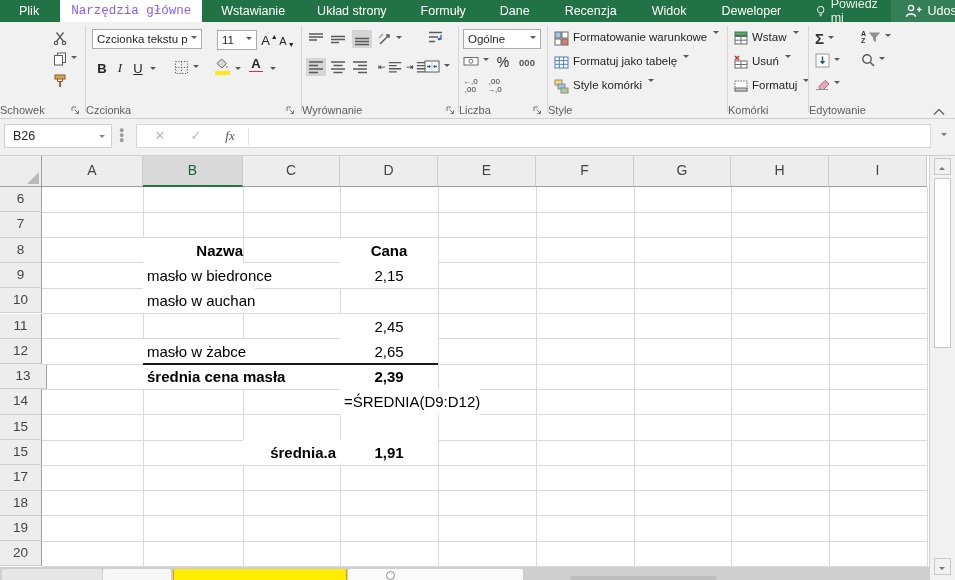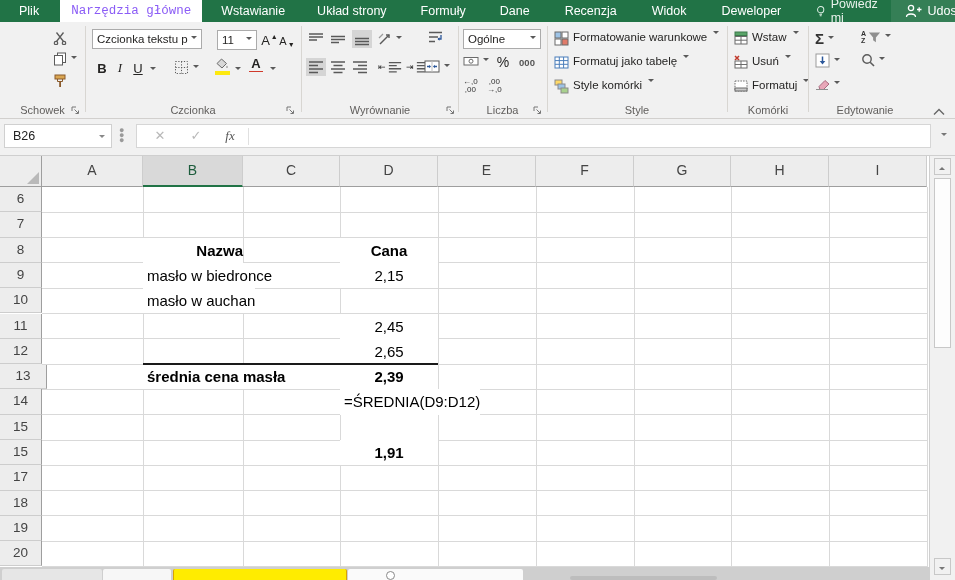--- a/index.html
+++ b/index.html
@@ -11,21 +11,21 @@
   #tabbar { position:absolute; left:0; top:0; width:955px; height:22px; background:#217346; display:flex; align-items:stretch; }
   .tab { color:#fff; font-size:12.5px; line-height:22px; padding:0 11px; white-space:nowrap; cursor:default; }
   .tab.active { background:#fff; color:#8b5cf6;font-family:Liberation Mono, monospace; }
   .tellme { display:flex; align-items:center; gap:5px; color:#e9f2ec; font-size:12.5px; padding:0 10px; }
   .share { display:flex; align-items:center; gap:6px; color:#fff; font-size:12.5px; padding:0 14px; margin-left:auto; background:rgba(255,255,255,.09); }
 
   
   #ribbon { position:absolute; left:0; top:22px; width:955px; height:97px; background:#f1f1f1; border-bottom:1px solid #d2d0ce; }
   .grp { position:absolute; top:0; height:96px; }
   .vsep { position:absolute; top:4px; height:86px; width:1px; background:#d8d6d2; }
-  .glabel { position:absolute; bottom:2px; left:0; right:0; text-align:center; font-size:11px; color:#605e5c; }
+  .glabel { position:absolute; bottom:2px; left:0; right:0; font-size:11px; color:#605e5c; }
   .launcher { position:absolute; bottom:3px; cursor:default; }
   .bigbtn { position:absolute; text-align:center; cursor:default; }
   .bigbtn .blbl { font-size:11.5px; color:#252423; margin-top:2px; }
   .sbtn { position:absolute; display:flex; align-items:center; gap:2px; cursor:default; }
   .dd { display:inline-block; width:0; height:0; border:3.4px solid transparent; border-top-color:#5a5a5a; margin-left:2px; vertical-align:middle; }
   .combo { position:absolute; background:#fff; border:1px solid #ababab; font-size:11.5px; color:#252423; display:flex; align-items:center; padding:0 4px; }
   .combo .cv { flex:1; overflow:hidden; white-space:nowrap; }
   .fbtn { position:absolute; font-size:13px; color:#252423; display:flex; align-items:center; justify-content:center; cursor:default; }
   .hl { background:#d5d5d5; }
   .rowbtn { position:absolute; display:flex; align-items:flex-start; gap:4px; font-size:11.5px; color:#252423; white-space:nowrap; cursor:default; }
@@ -557,24 +557,26 @@
       <div class="rhead" style="left: 0px; top: 359.9px; width: 42px; height: 25.3px; line-height: 24.3px;">19</div>
       <div class="hline" style="left: 42px; top: 384.7px; width: 885px; height: 1px;"></div>
       <div class="rhead" style="left: 0px; top: 385.2px; width: 42px; height: 25.3px; line-height: 24.3px;">20</div>
       <div class="hline" style="left: 42px; top: 410px; width: 885px; height: 1px;"></div>
       <div class="gcell b a-left" style="left: 143px; top: 81.6px; height: 25.3px; line-height: 25.3px; min-width: 100px;">Nazwa</div>
       <div class="gcell b a-center" style="left: 340px; top: 81.6px; height: 25.3px; line-height: 25.3px; width: 98px;">Cana</div>
       <div class="gcell a-left" style="left: 143px; top: 106.9px; height: 25.3px; line-height: 25.3px; min-width: 100px;">masło w biedronce</div>
       <div class="gcell a-center" style="left: 340px; top: 106.9px; height: 25.3px; line-height: 25.3px; width: 98px;">2,15</div>
       <div class="gcell a-left" style="left: 143px; top: 132.2px; height: 25.3px; line-height: 25.3px; min-width: 100px;">masło w auchan</div>
       <div class="gcell a-center" style="left: 340px; top: 157.5px; height: 25.3px; line-height: 25.3px; width: 98px;">2,45</div>
+      <div class="gcell a-left" style="left: 143px; top: 182.8px; height: 25.3px; line-height: 25.3px; min-width: 100px;">masło w żabce</div>
       <div class="gcell a-center" style="left: 340px; top: 182.8px; height: 25.3px; line-height: 25.3px; width: 98px;">2,65</div>
       <div class="gcell b a-left" style="left: 143px; top: 208.1px; height: 25.3px; line-height: 25.3px; min-width: 100px;">średnia cena masła</div>
       <div class="gcell b a-center" style="left: 340px; top: 208.1px; height: 25.3px; line-height: 25.3px; width: 98px;">2,39</div>
       <div class="gcell a-left" style="left: 340px; top: 233.4px; height: 25.3px; line-height: 25.3px; min-width: 98px;">=ŚREDNIA(D9:D12)</div>
+      <div class="gcell b a-right" style="left: 243px; top: 284px; height: 25.3px; line-height: 25.3px; width: 97px;">średnia.a</div>
       <div class="gcell b a-center" style="left: 340px; top: 284px; height: 25.3px; line-height: 25.3px; width: 98px;">1,91</div>
       <div class="bline" style="left: 143px; top: 206.6px; width: 295px; height: 2px;"></div>
     </div>
 
   <div id="vscroll">
     <div class="varrow" id="vup" style="top:2px"></div>
     <div id="vthumb"></div>
     <div class="varrow" id="vdn" style="top:402px"></div>
   </div>
 

